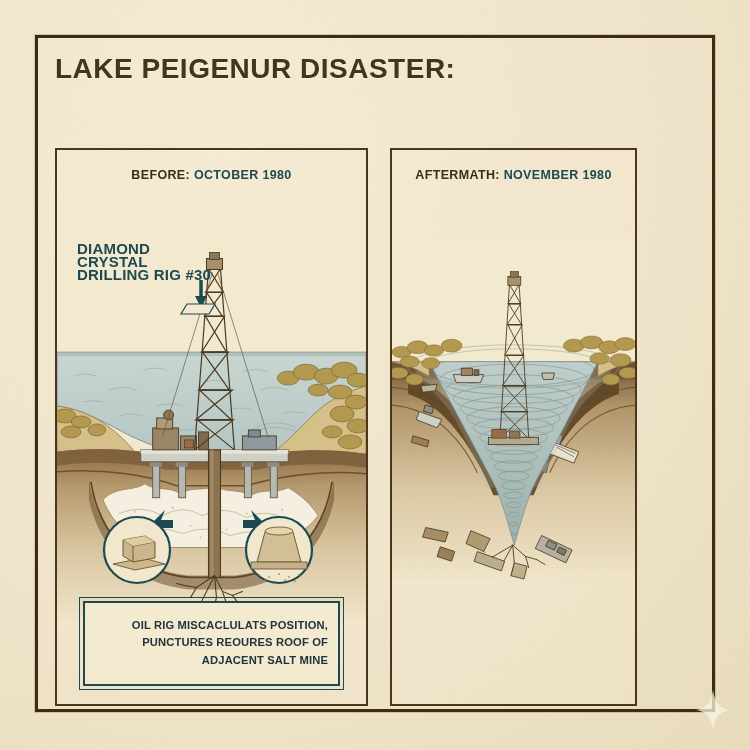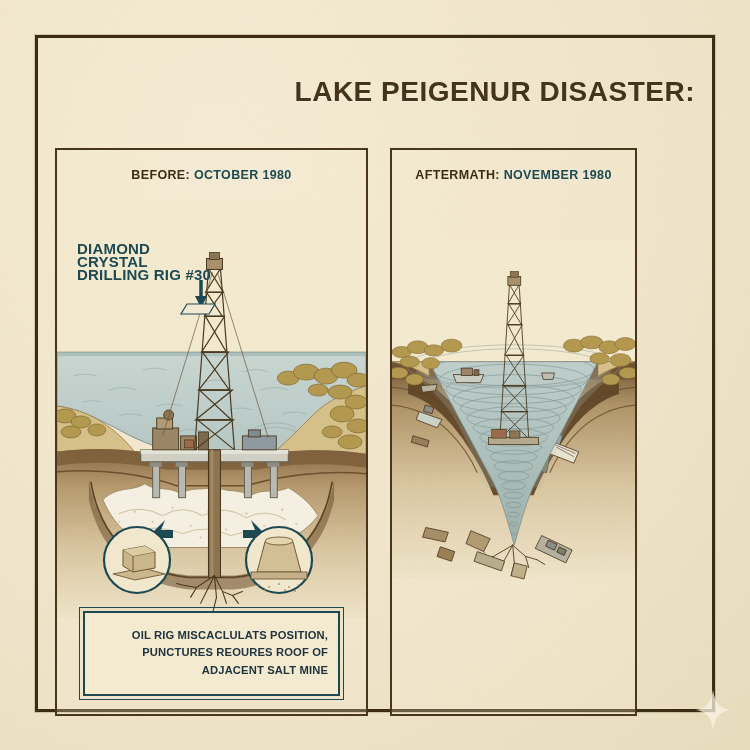--- a/index.html
+++ b/index.html
@@ -35,38 +35,37 @@
     position: absolute;
     left: 35px; top: 35px; right: 35px; bottom: 38px;
     border: 3px solid #3c2c14;
     box-shadow: 0 0 0 1px rgba(120,95,55,.25);
   }
 
   
   #title-block {
     position: absolute;
     left: 55px; right: 55px; top: 52px;
-    text-align: right;
+    text-align: left;
     color: #43341b;
     letter-spacing: .5px;
-    margin-top: 23px;
   }
   .title-line {
     font-weight: bold;
     font-size: 28px;
     line-height: 34px;
     text-shadow: 0 1px 0 rgba(255,255,255,.4);
   }
   .title-line.second { font-size: 27px; }
 
   
   .panel {
     position: absolute;
     top: 148px;
-    bottom: 34px;
+    bottom: 44px;
     border: 2.5px solid #4a371b;
     background: rgba(246,236,212,.25);
     overflow: hidden;
   }
   #panel-before { left: 55px;  width: 313px; }
   #panel-after  { left: 390px; width: 247px; }
 
   .panel-header {
     position: absolute;
     top: 18px; left: 0; right: 0;

